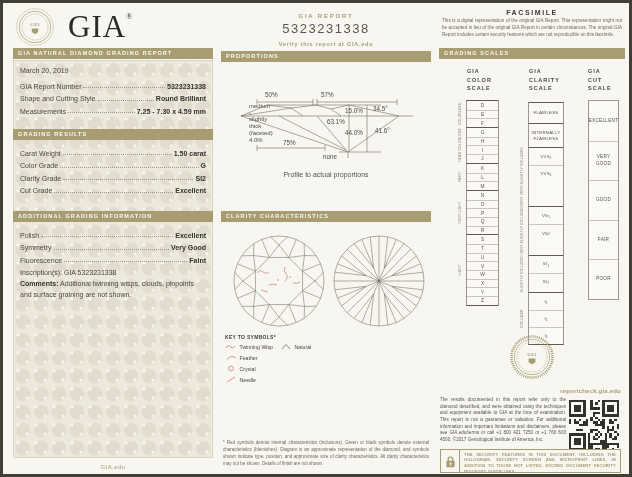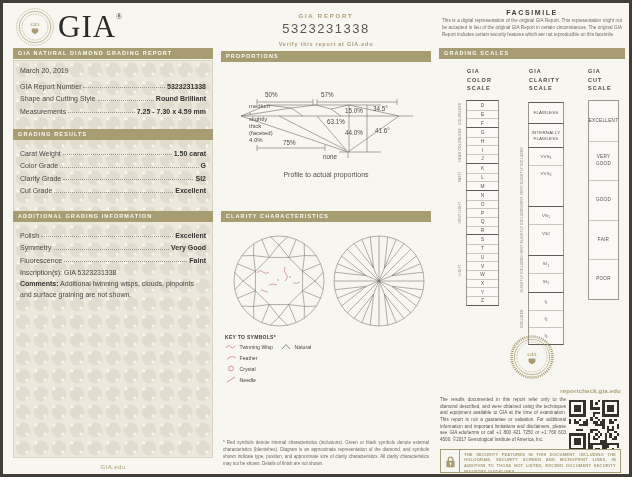--- a/index.html
+++ b/index.html
@@ -10,21 +10,21 @@
   body{background:#777;font-family:"Liberation Sans",sans-serif;}
   .page{position:relative;width:632px;height:477px;background:var(--paper);
         border:3px solid #403e37;overflow:hidden;color:var(--text-dark);}
 
   
   .gold-bar{position:absolute;height:11px;background:var(--gold);color:#fbfaf4;
     font-size:5.5px;font-weight:bold;letter-spacing:1.1px;line-height:11.5px;padding-left:5px;}
 
   
   .brand{position:absolute;left:12px;top:4px;display:flex;align-items:center;}
-  .wordmark{font-family:"Liberation Serif",serif;font-size:31px;letter-spacing:1px;color:#2b2a27;margin-left:3px;}
+  .wordmark{font-family:"Liberation Serif",serif;font-size:31px;letter-spacing:1px;color:#2b2a27;margin-left:13px;}
   .wordmark sup{font-size:8px;vertical-align:18px;}
   .seal-ring{fill:none;stroke:var(--gold);stroke-width:.7;}
   .seal-text{font-size:5px;font-family:"Liberation Serif",serif;fill:var(--gold);text-anchor:middle;font-weight:bold;}
   .seal-fill{fill:var(--gold);}
   .left-panel{position:absolute;left:10px;top:57px;width:200px;height:398px;
     background-color:var(--panel);
     background-image:
       radial-gradient(circle at 4px 4px, rgba(255,255,255,.7) 1.2px, transparent 1.9px),
       radial-gradient(circle at 13px 13px, rgba(255,255,255,.7) 1.2px, transparent 1.9px),
       radial-gradient(circle 8px at 9px 9px, rgba(213,206,188,.45) 6.5px, transparent 8px);

